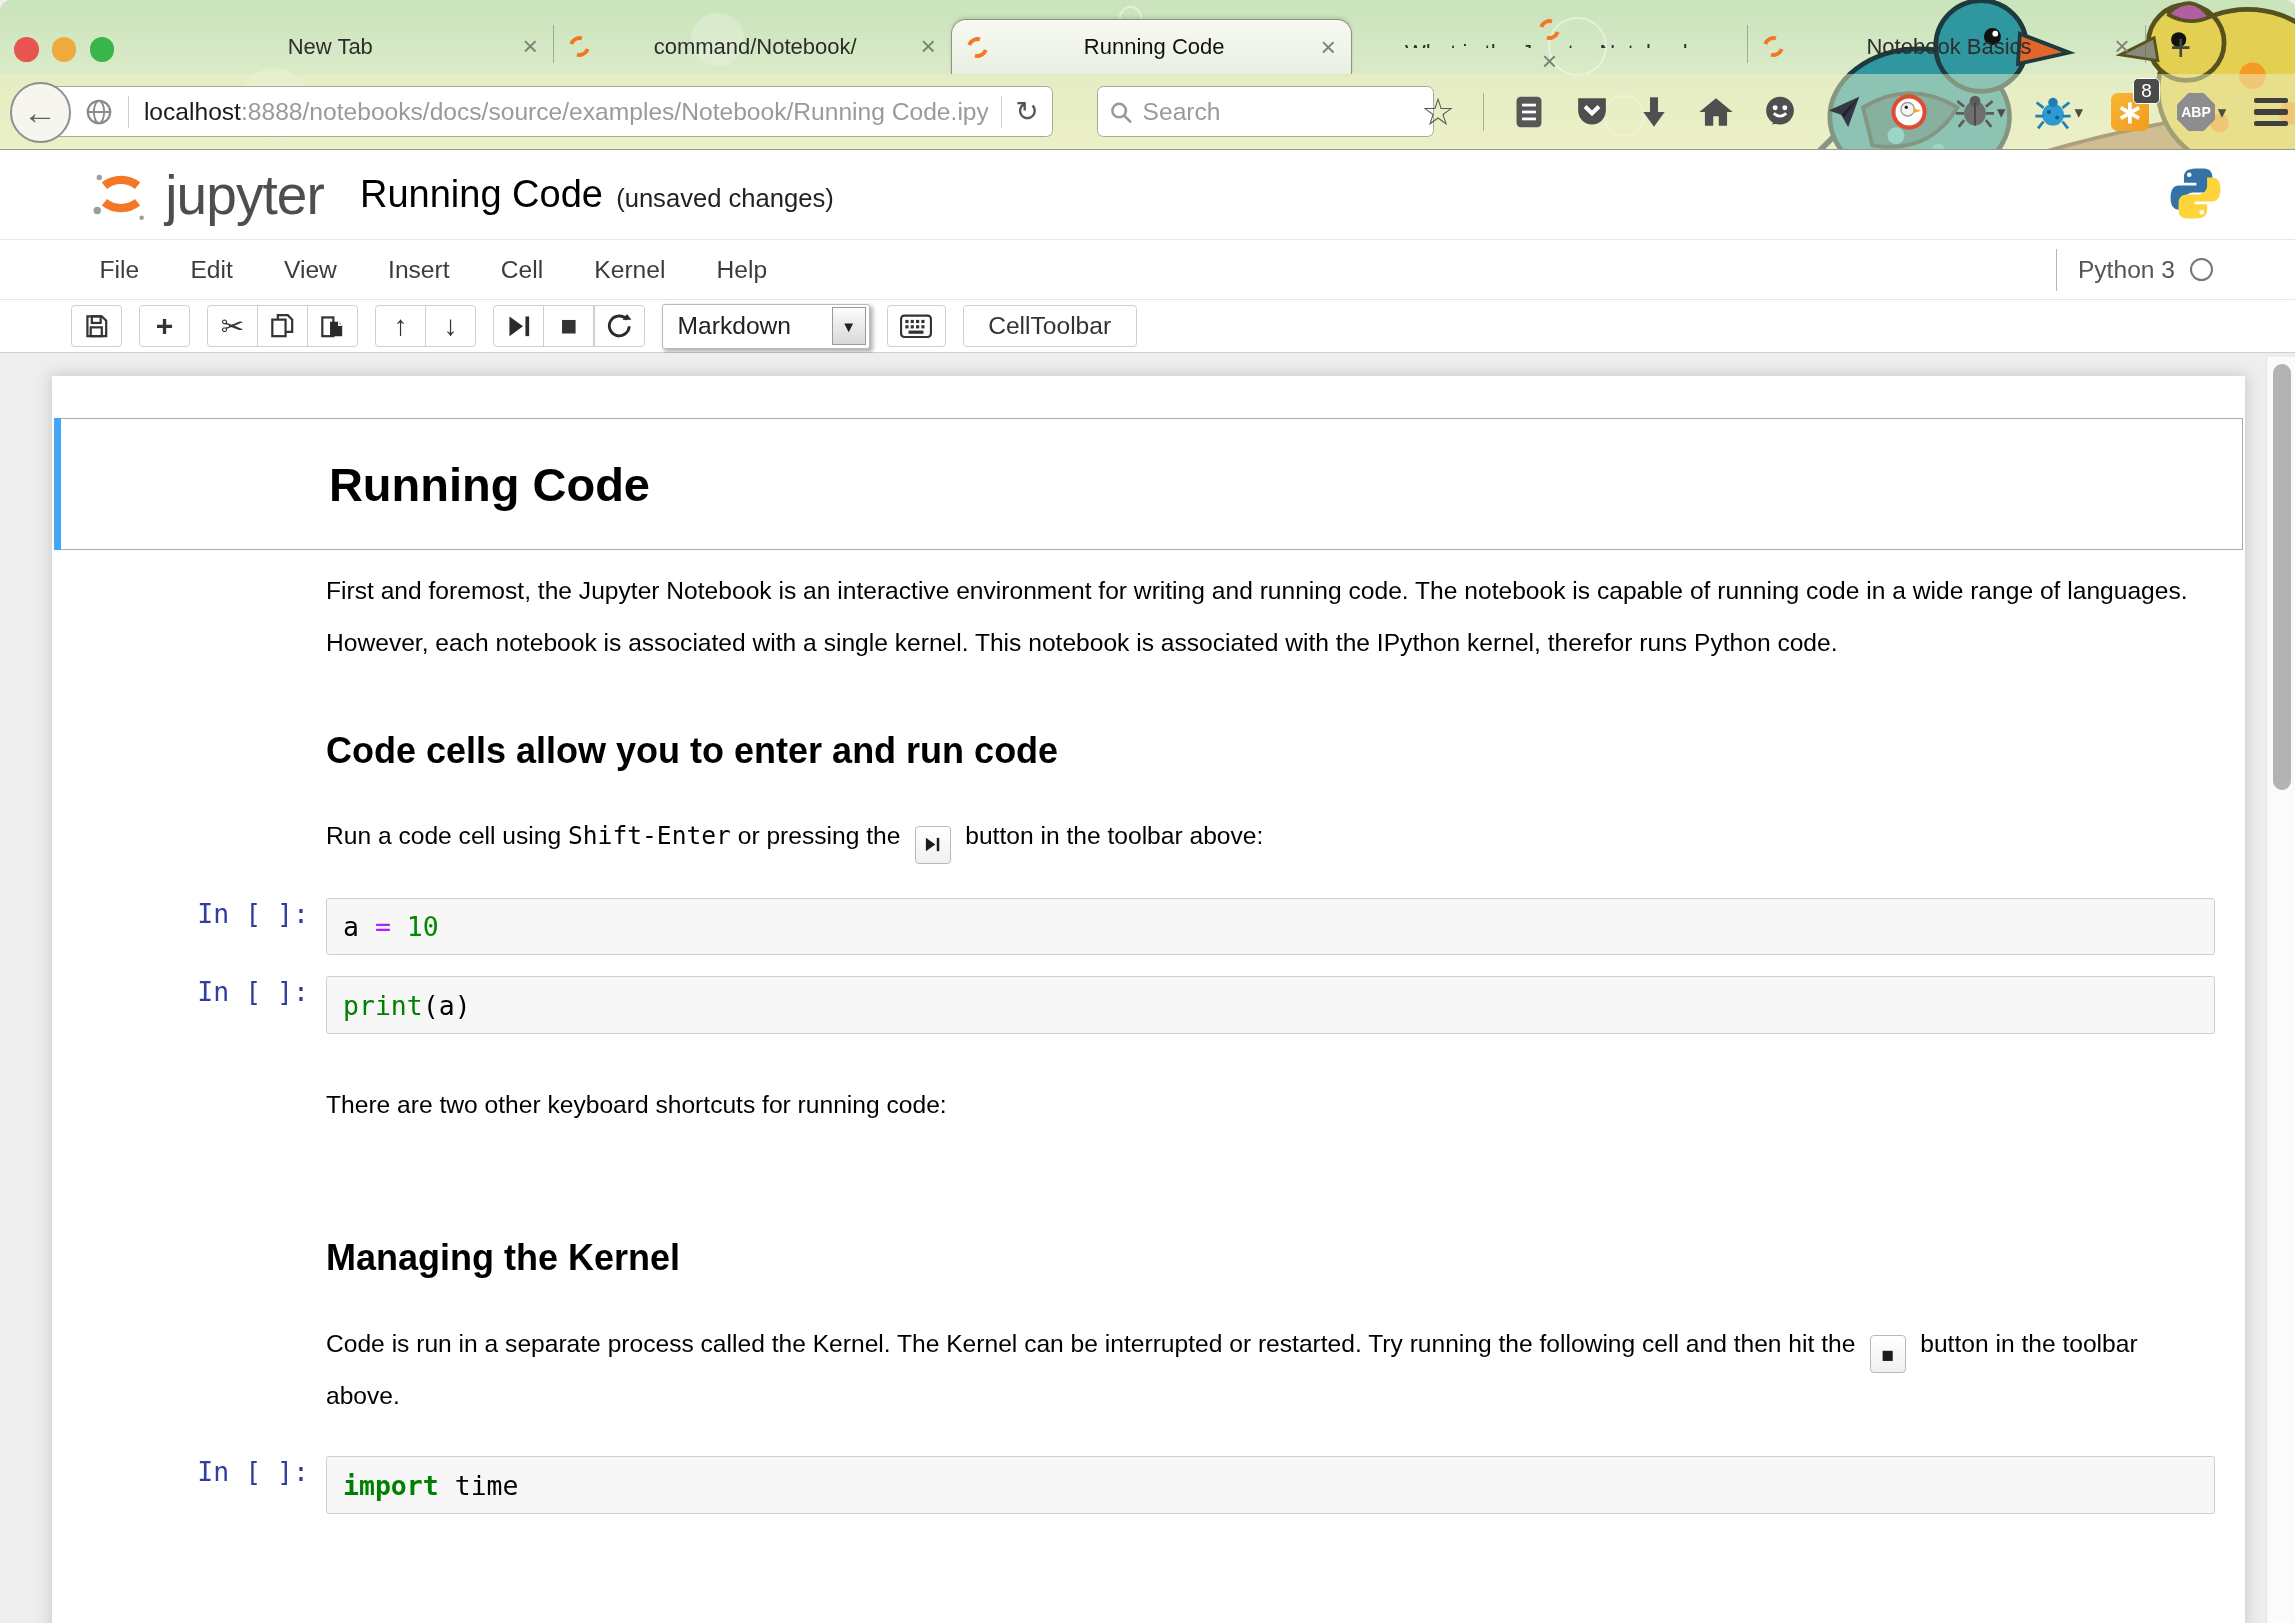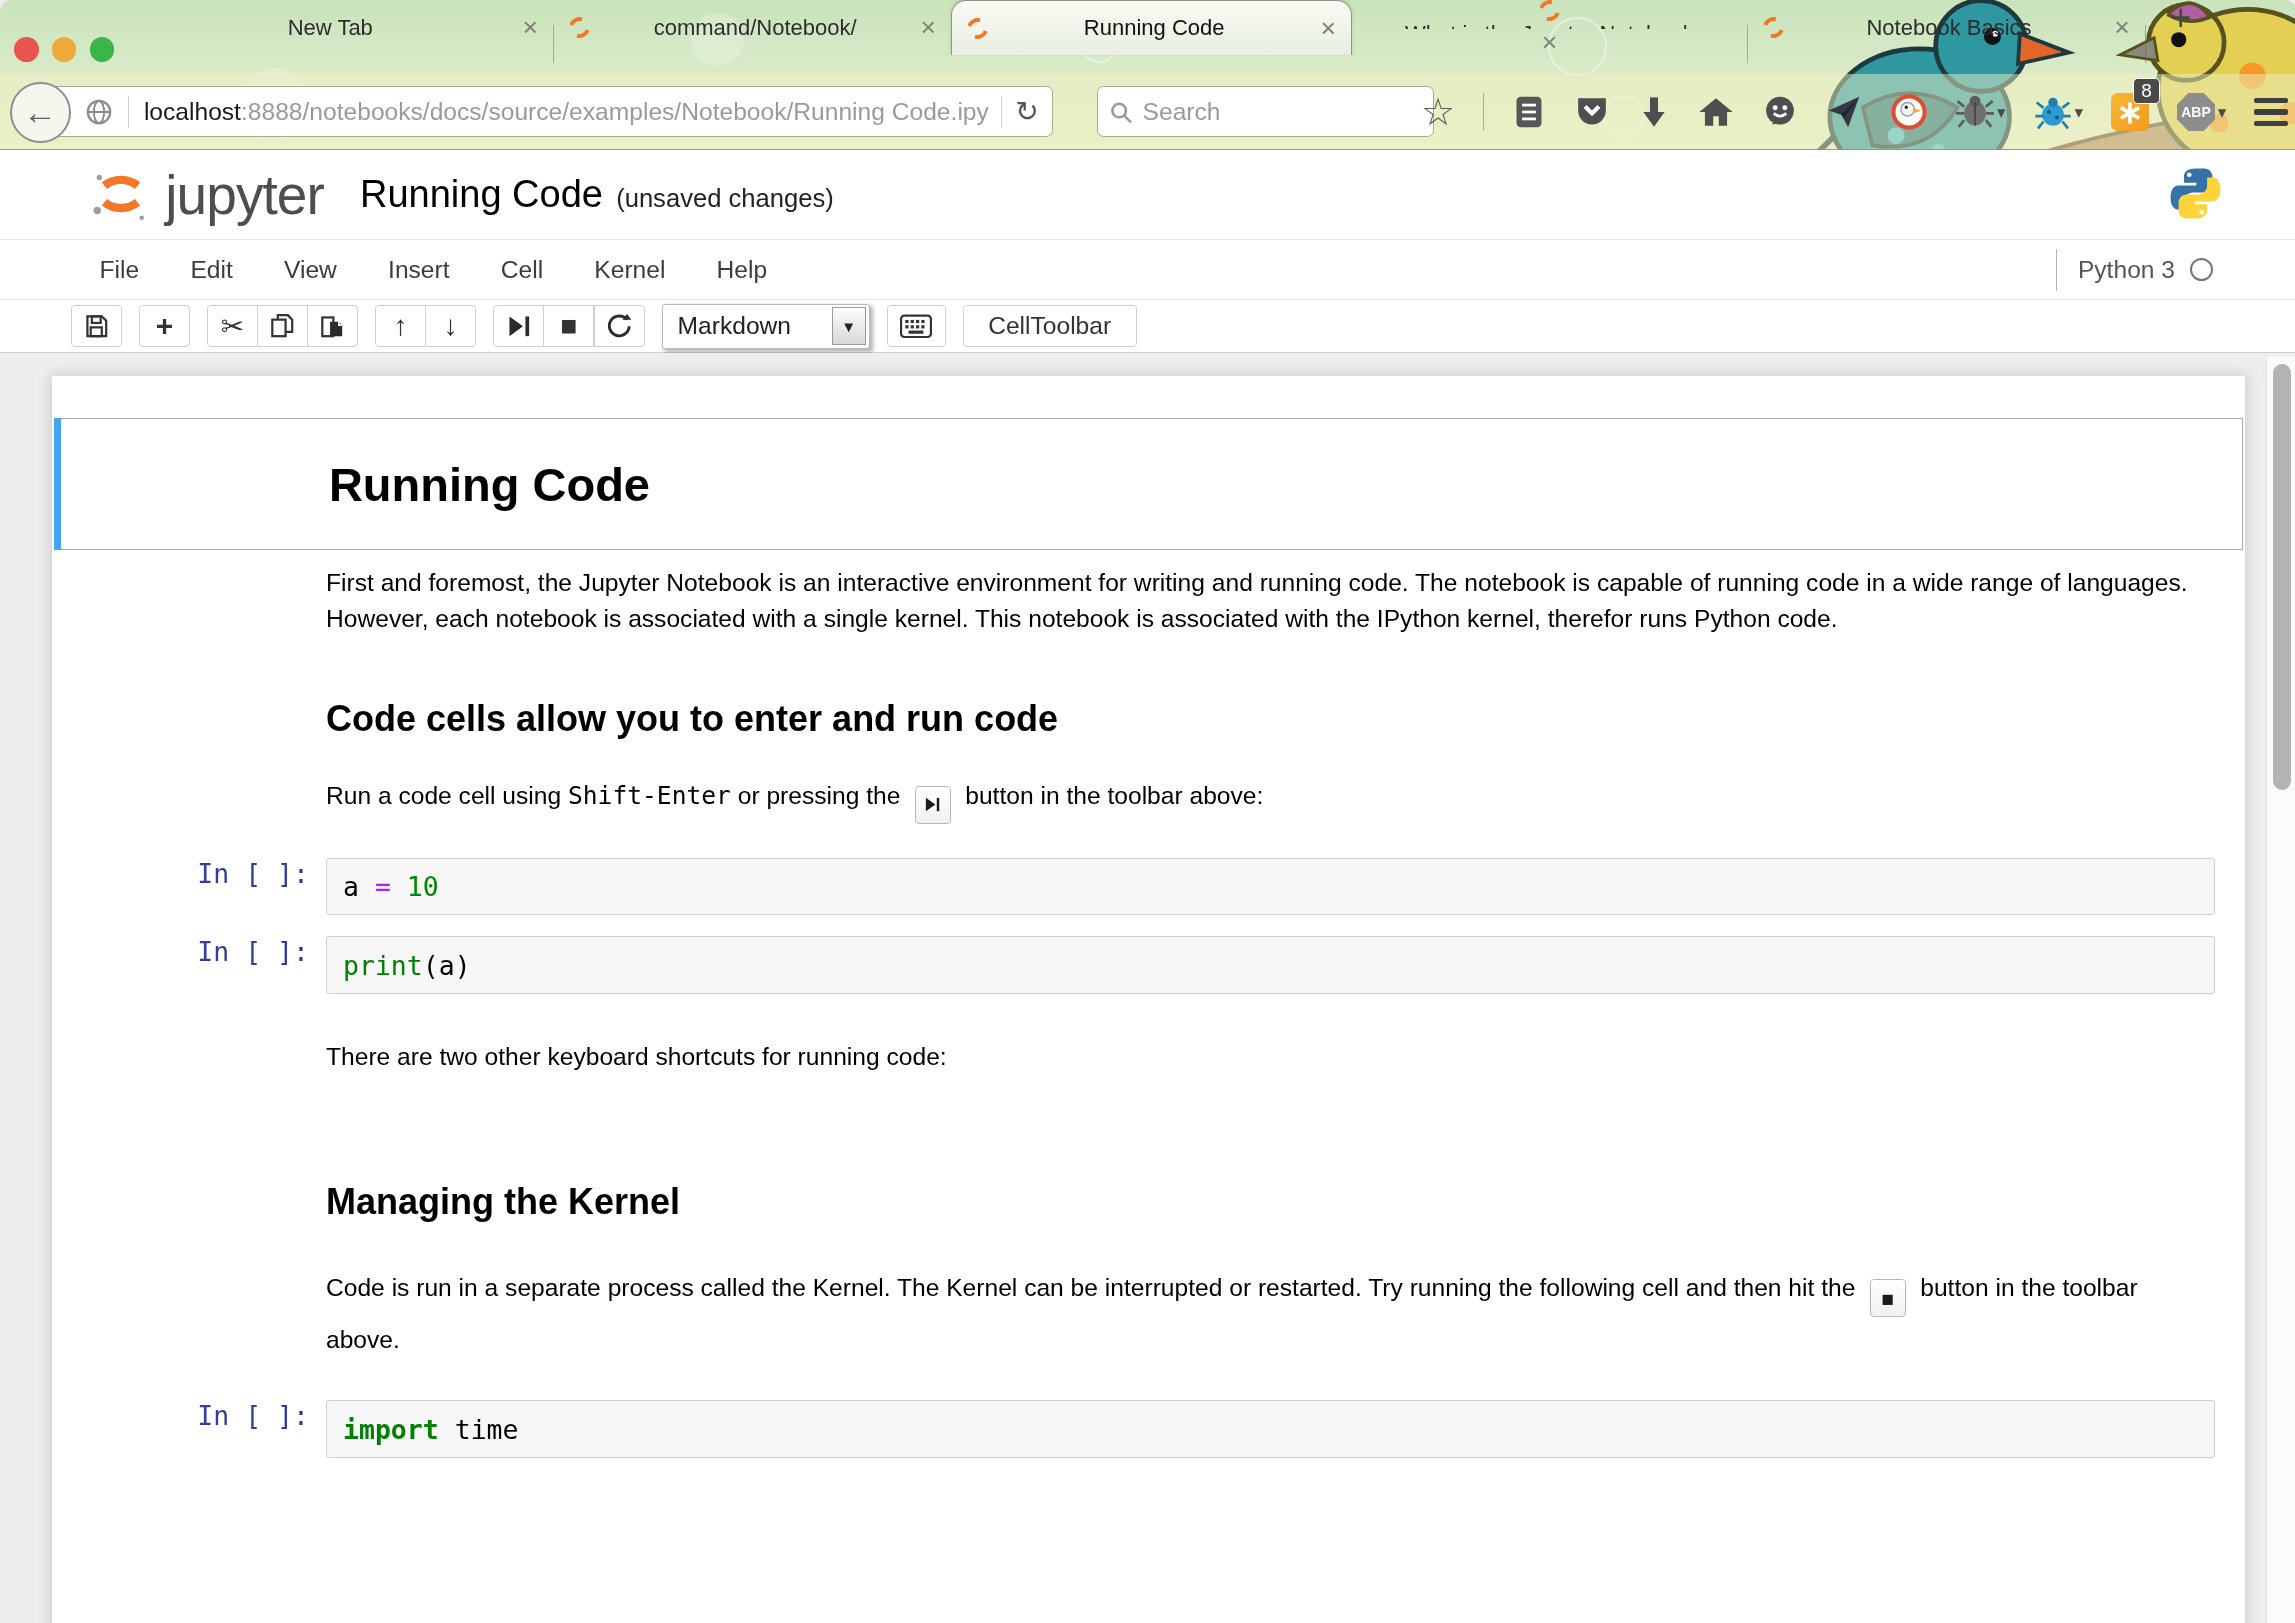--- a/index.html
+++ b/index.html
@@ -8,21 +8,21 @@
 
   
   .chrome { position:relative; height:150px; overflow:hidden;
     background:linear-gradient(180deg,#c9e3bb 0%,#d6e9c6 38%,#e4ecc3 66%,#ecf0c8 100%);
     border-radius:11.4px 11.4px 0 0; }
   .bubble { position:absolute; border-radius:50%; border:2.8px solid rgba(255,255,255,.45); }
   .bubble.fill { border:none; background:rgba(255,255,255,.22); }
 
   
   .tabbar { position:absolute; top:0; left:0; right:0; height:74px; display:flex;
-            padding-left:123px; z-index:3; }
+            align-items:flex-end; padding-left:123px; z-index:3; }
   .traffic { position:absolute; left:14px; top:37px; display:flex; gap:13.2px; }
   .light { width:24.6px; height:24.6px; border-radius:50%; }
   .tab { height:55px; display:flex; align-items:center; padding:0 15px; color:#2d2d2d;
          font-size:22px; position:relative; }
   .tab .tab-label { flex:1; text-align:center; white-space:nowrap; overflow:hidden; padding:0 7.6px;}
   .tab .tab-close { color:#7f8276; font-size:26.5px; line-height:1; cursor:default; }
   .tab.active { background:linear-gradient(180deg,#f7faf3,#e9efe2);
                 border:0.9px solid #8d947f; border-bottom:none;
                 border-radius:15px 15px 0 0; box-shadow:0 -1.9px 3.8px rgba(0,0,0,.12); color:#111;}
   .tab-sep { width:0.9px; height:38px; background:rgba(90,100,80,.45); align-self:center; margin-top:13.2px;}
@@ -105,21 +105,21 @@
   .content { position:relative; height:1272px; background:#eee; overflow:hidden; }
   .nb-container { width:2193px; margin-left:52px; margin-top:23px; background:#fff;
                   box-shadow:0 0 13.2px 0.9px rgba(87,87,87,.25); padding:42px 0 76px 0; min-height:1325px; }
   .cellrow { display:flex; padding:0 30px 0 66px; }
   .promptcol { width:208px; flex:0 0 auto; text-align:right; padding-right:17px;
                font-family:"DejaVu Sans Mono",monospace; font-size:26.5px; color:#303F9F; }
   .cell.selected { border:0.9px solid #ababab; position:relative; margin:0 1.9px; padding:9.5px 0; }
   .cell.selected::before { content:""; position:absolute; left:-0.9px; top:-0.9px; bottom:-0.9px; width:6.6px;
                            background:#42A5F5; }
   .cell.selected h1 { font-size:47px; font-weight:bold; color:#000; margin:28px 0; }
-  .mdtext { font-size:24.6px; color:#000; line-height:36px; }
+  .mdtext { font-size:24.6px; color:#000; line-height:52px; }
   .md-h2 { font-size:36px; font-weight:bold; color:#000; }
   .kbd { font-family:"DejaVu Sans Mono",monospace; font-size:24.6px; }
   .inline-btn { display:inline-flex; align-items:center; justify-content:center; width:36px; height:38px;
                 border:0.9px solid #b9b9b9; border-radius:3.8px; background:linear-gradient(#fff,#f0f0f0);
                 vertical-align:-10.4px; margin:0 7.6px; }
   .stop-glyph { font-size:21px; color:#1b1b1b; line-height:1; }
   .codebox { flex:1; background:#f7f7f7; border:0.9px solid #cfcfcf; border-radius:2.8px;
              padding:12.3px 16px; font-family:"DejaVu Sans Mono",monospace; font-size:26.5px;
              line-height:31px; color:#000; }
   .tok-op { color:#AA22FF; }

